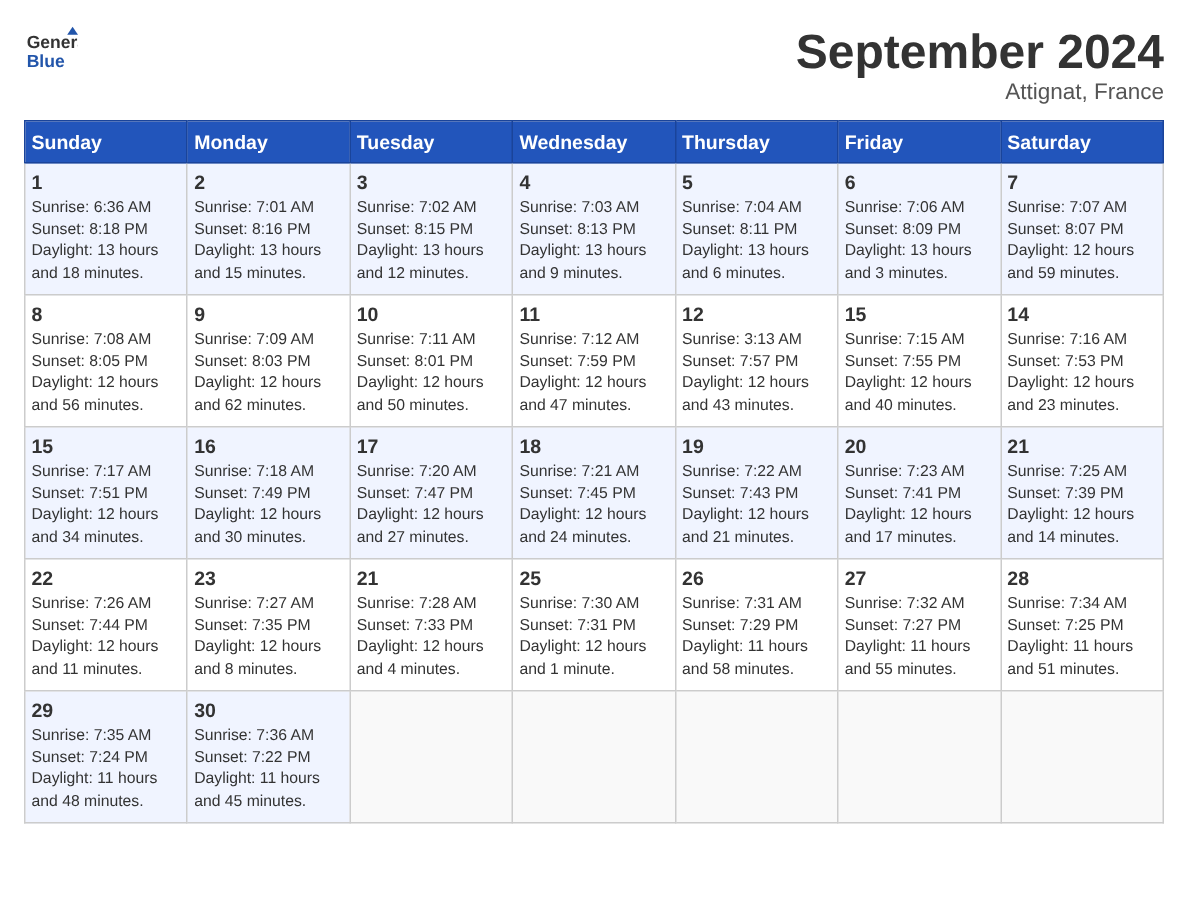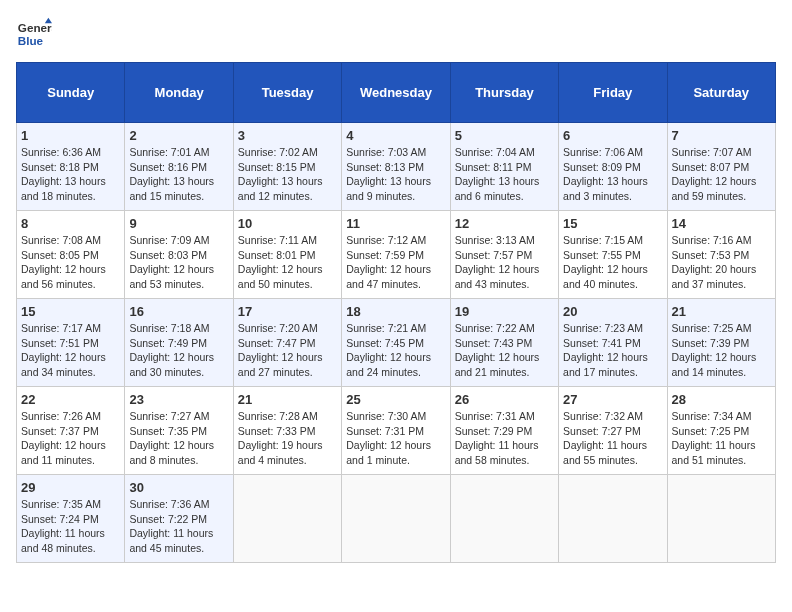--- a/index.html
+++ b/index.html
@@ -40,22 +40,22 @@
     table {
       width: 100%;
       border-collapse: collapse;
       table-layout: fixed;
     }
     thead tr th {
       background-color: #2255bb;
       color: #fff;
       font-size: 13px;
       font-weight: bold;
-      padding: 22px 4px;
-      text-align: center;
+      padding: 6px 4px;
+      text-align: left;
       border: 1px solid #1a449a;
     }
     tbody tr td {
       vertical-align: top;
       font-size: 10.5px;
       color: #333;
       padding: 5px 4px;
       border: 1px solid #ccc;
       background: #fff;
       height: 88px;
@@ -84,20 +84,22 @@
 
 <div class="header">
   <div class="logo">
     <svg class="logo-icon" viewBox="0 0 40 40">
       <text x="2" y="18" font-size="13" font-weight="bold" fill="#333" font-family="Arial">General</text>
       <text x="2" y="32" font-size="13" font-weight="bold" fill="#2255aa" font-family="Arial">Blue</text>
       <polygon points="32,8 40,8 36,2" fill="#2255aa"></polygon>
     </svg>
   </div>
   <div class="title-block">
+    <div class="month-title">September 2024</div>
+    <div class="location">Attignat, France</div>
   </div>
 </div>
 
 <table>
   <thead>
     <tr>
       <th>Sunday</th>
       <th>Monday</th>
       <th>Tuesday</th>
       <th>Wednesday</th>
@@ -172,21 +174,21 @@
             <div>Sunrise: 7:08 AM</div>
             <div>Sunset: 8:05 PM</div>
             <div>Daylight: 12 hours and 56 minutes.</div>
           </div>
         </td>
         <td>
           <span class="day-num">9</span>
           <div class="day-info">
             <div>Sunrise: 7:09 AM</div>
             <div>Sunset: 8:03 PM</div>
-            <div>Daylight: 12 hours and 53 minutes.</div>
+            <div>Daylight: 12 hours and 62 minutes.</div>
           </div>
         </td>
         <td>
           <span class="day-num">10</span>
           <div class="day-info">
             <div>Sunrise: 7:11 AM</div>
             <div>Sunset: 8:01 PM</div>
             <div>Daylight: 12 hours and 50 minutes.</div>
           </div>
         </td>
@@ -212,21 +214,21 @@
             <div>Sunrise: 7:15 AM</div>
             <div>Sunset: 7:55 PM</div>
             <div>Daylight: 12 hours and 40 minutes.</div>
           </div>
         </td>
         <td>
           <span class="day-num">14</span>
           <div class="day-info">
             <div>Sunrise: 7:16 AM</div>
             <div>Sunset: 7:53 PM</div>
-            <div>Daylight: 20 hours and 37 minutes.</div>
+            <div>Daylight: 12 hours and 23 minutes.</div>
           </div>
         </td>
       </tr>
       <tr>
         <td>
           <span class="day-num">15</span>
           <div class="day-info">
             <div>Sunrise: 7:17 AM</div>
             <div>Sunset: 7:51 PM</div>
             <div>Daylight: 12 hours and 34 minutes.</div>
@@ -279,38 +281,38 @@
             <div>Sunset: 7:39 PM</div>
             <div>Daylight: 12 hours and 14 minutes.</div>
           </div>
         </td>
       </tr>
       <tr>
         <td>
           <span class="day-num">22</span>
           <div class="day-info">
             <div>Sunrise: 7:26 AM</div>
-            <div>Sunset: 7:37 PM</div>
+            <div>Sunset: 7:44 PM</div>
             <div>Daylight: 12 hours and 11 minutes.</div>
           </div>
         </td>
         <td>
           <span class="day-num">23</span>
           <div class="day-info">
             <div>Sunrise: 7:27 AM</div>
             <div>Sunset: 7:35 PM</div>
             <div>Daylight: 12 hours and 8 minutes.</div>
           </div>
         </td>
         <td>
           <span class="day-num">21</span>
           <div class="day-info">
             <div>Sunrise: 7:28 AM</div>
             <div>Sunset: 7:33 PM</div>
-            <div>Daylight: 19 hours and 4 minutes.</div>
+            <div>Daylight: 12 hours and 4 minutes.</div>
           </div>
         </td>
         <td>
           <span class="day-num">25</span>
           <div class="day-info">
             <div>Sunrise: 7:30 AM</div>
             <div>Sunset: 7:31 PM</div>
             <div>Daylight: 12 hours and 1 minute.</div>
           </div>
         </td>

